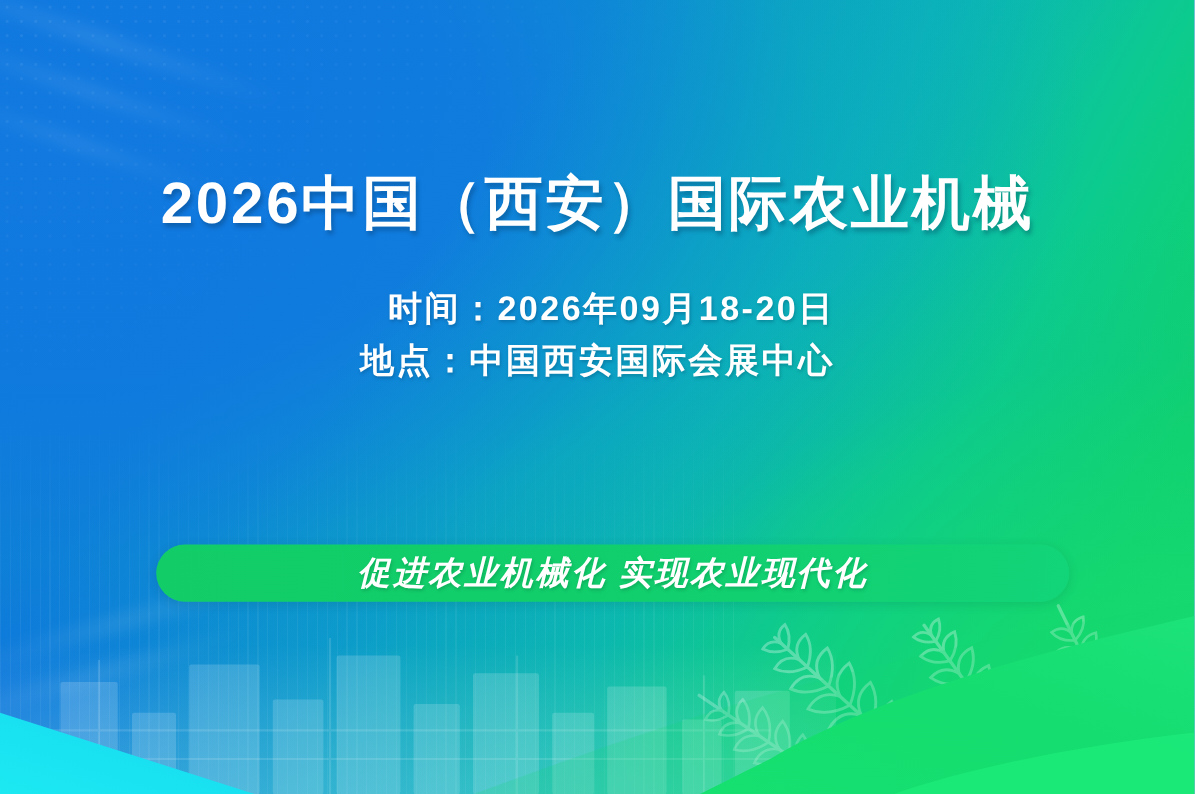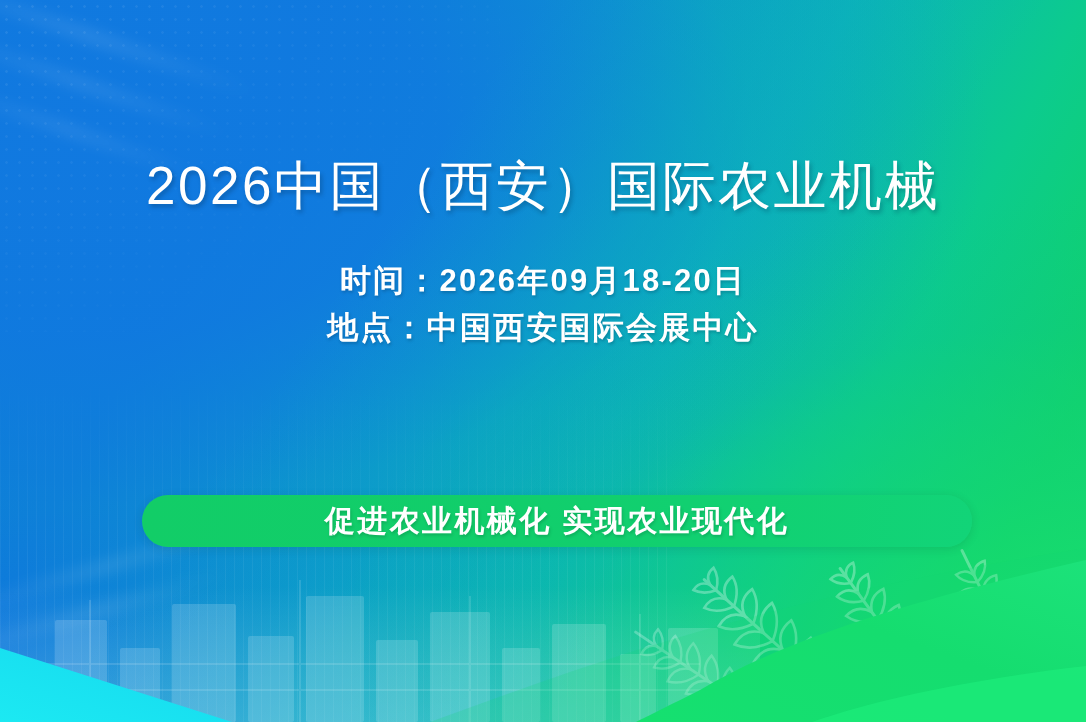--- a/index.html
+++ b/index.html
@@ -118,53 +118,55 @@
 
   .title-block {
     margin-top: 154px;
     text-align: center;
     line-height: 1.22;
   }
   .title-line {
     display: block;
     color: #ffffff;
     font-size: 53px;
-    font-weight: 400;
+    font-weight: 700;
     letter-spacing: 2.5px;
     white-space: nowrap;
     text-shadow: 2px 3px 4px rgba(0,40,70,0.30);
   }
 
   .meta-block {
     margin-top: 38px;
     text-align: center;
     line-height: 1.52;
   }
   .meta-line {
     display: block;
     color: #ffffff;
     font-size: 31px;
     font-weight: 700;
     letter-spacing: 2.2px;
     white-space: nowrap;
     text-shadow: 1px 2px 3px rgba(0,40,70,0.26);
+    text-align: right;
   }
 
   .slogan-pill {
     position: absolute;
     left: 142px;
     top: 495px;
     width: 830px;
     height: 52px;
     border-radius: 26px;
     background: linear-gradient(97deg, #12cd67 0%, #11ce6b 45%, #11d173 75%, #12d478 100%);
     box-shadow: 0 2px 10px rgba(0,60,40,0.14);
     display: flex;
     align-items: center;
     justify-content: center;
+    font-style: italic;
   }
   .slogan-text {
     color: #ffffff;
     font-size: 30px;
     font-weight: 700;
     letter-spacing: 2.4px;
     white-space: nowrap;
     text-shadow: 1px 2px 3px rgba(0,70,40,0.24);
   }
 </style>

